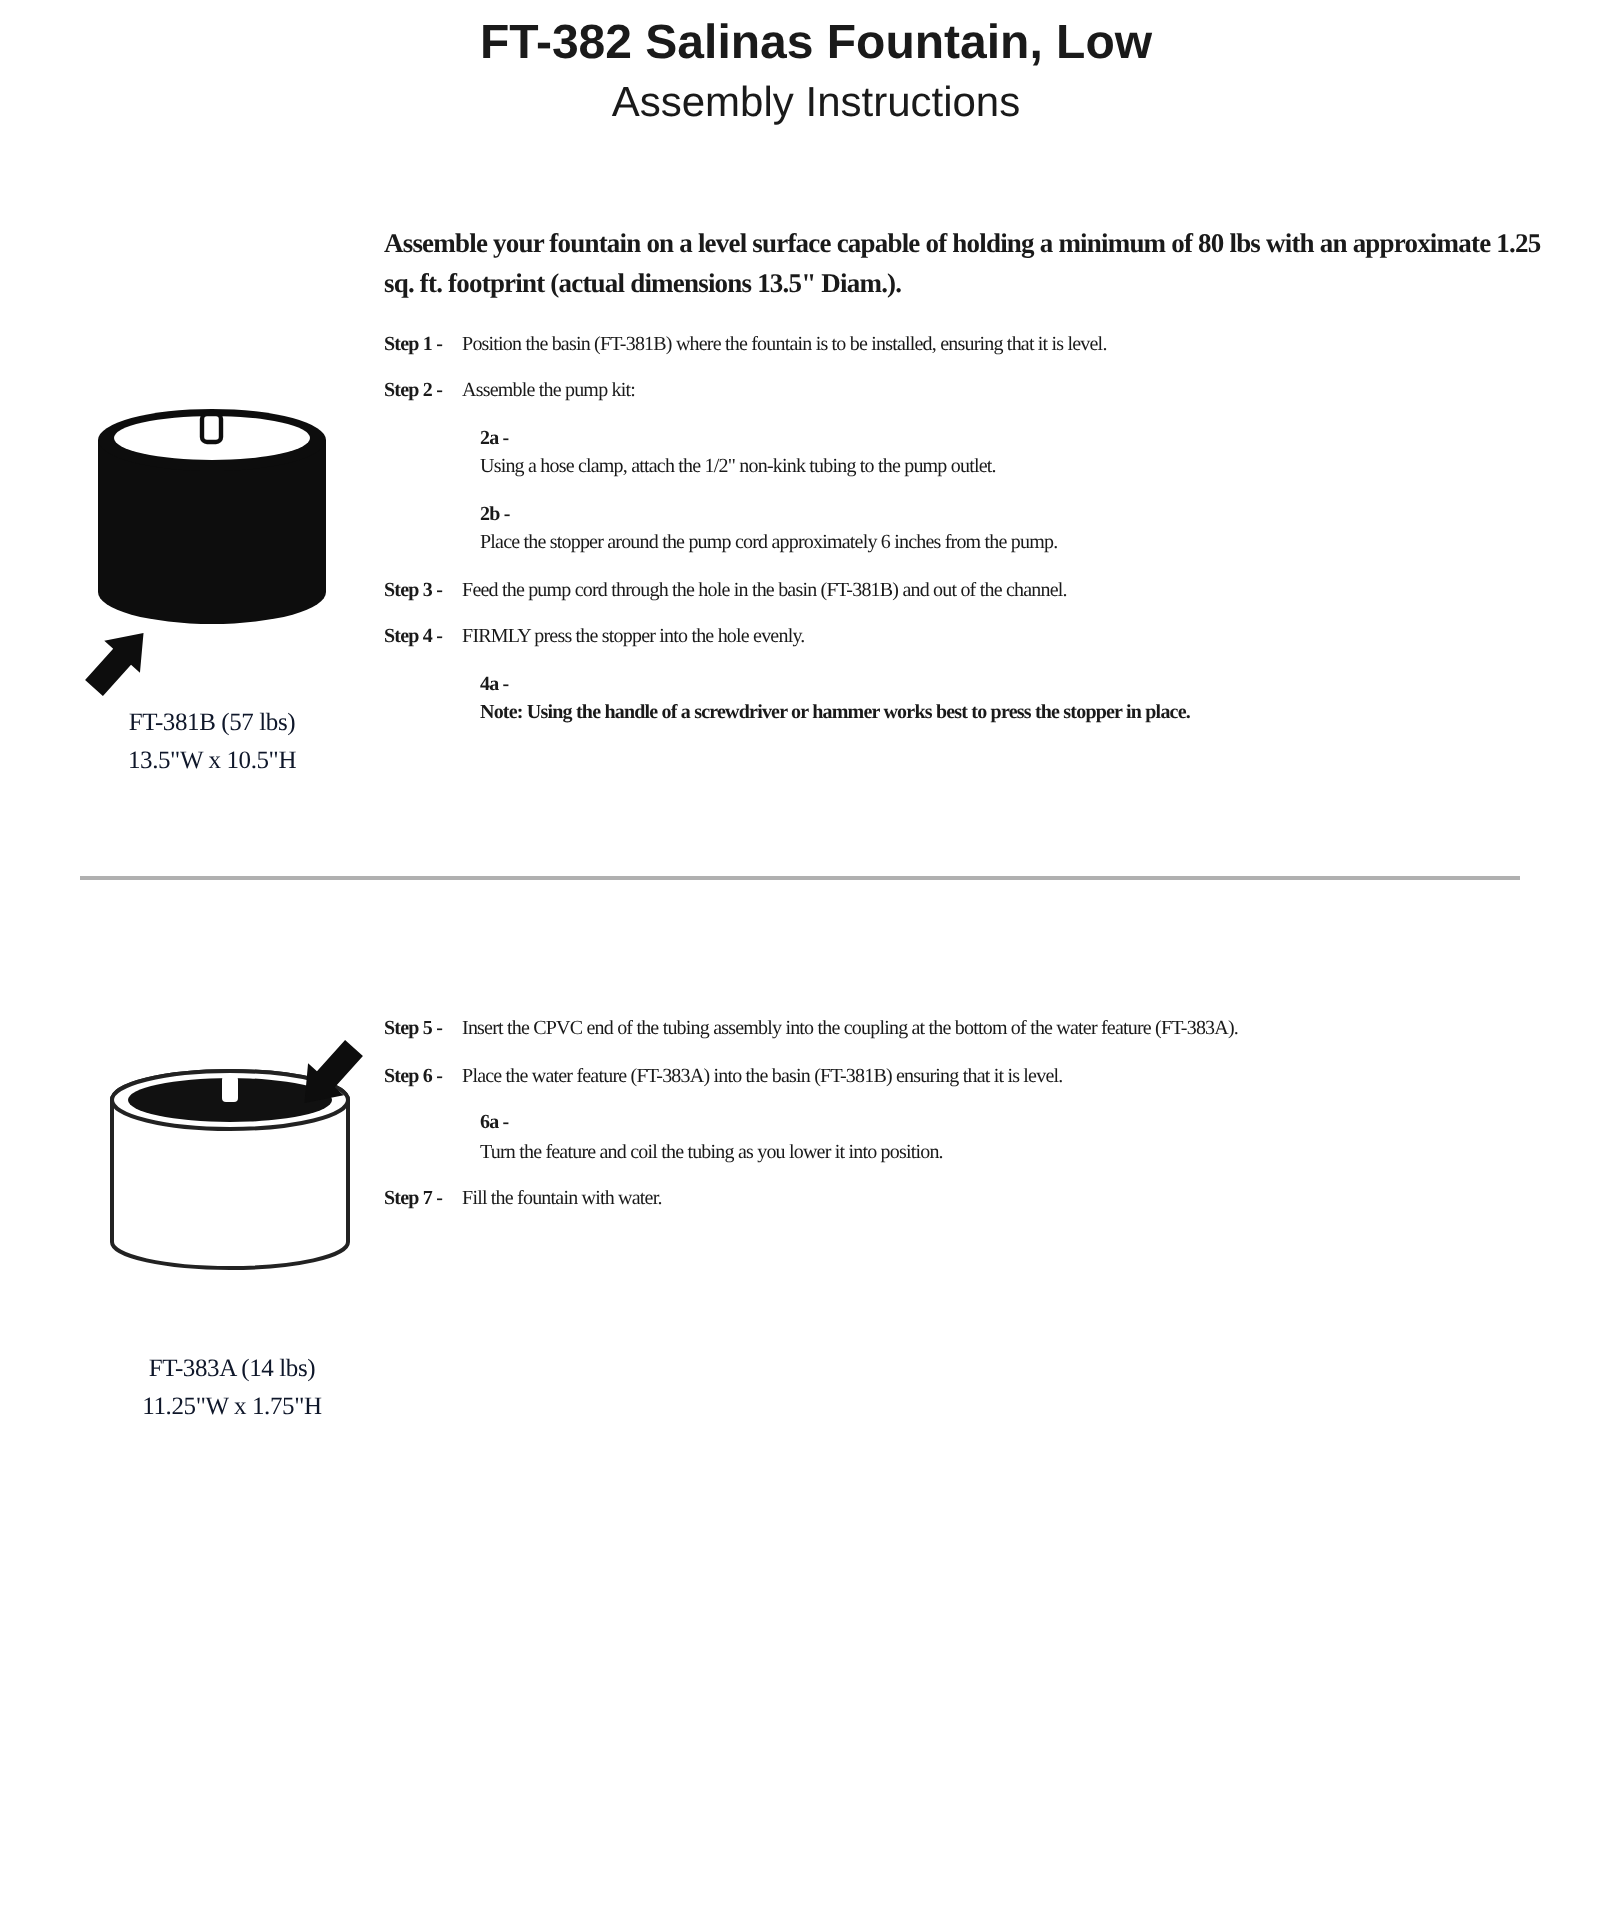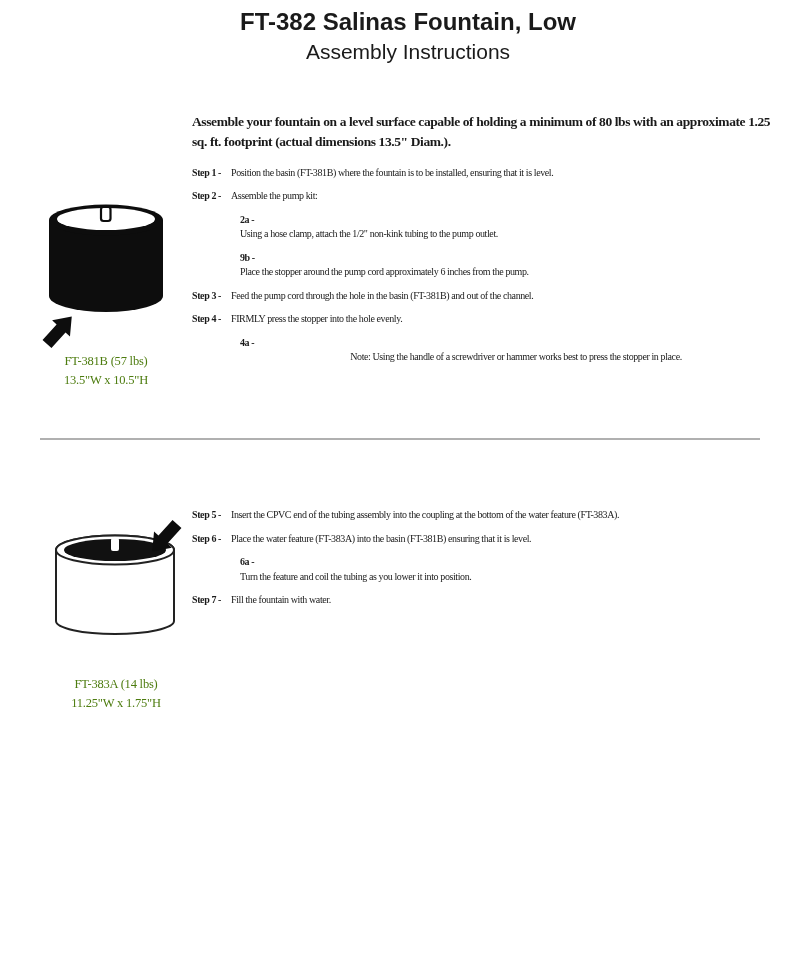--- a/index.html
+++ b/index.html
@@ -21,27 +21,27 @@
   .intro {
     font-weight:bold; font-size:13.5px; line-height:1.5;
     letter-spacing:-0.4px; margin:0 0 13px 0; width:588px;
   }
 
   .step { display:flex; margin-bottom:9px; font-size:10px;
           line-height:1.45; letter-spacing:-0.4px; }
   .step-label { font-weight:bold; white-space:pre; margin-right:10px; flex:none; }
   .step-text { flex:1; }
   .step.sub { padding-left:48px;flex-direction:column; }
-  .step.bold-note .step-text { font-weight:normal;text-align:center; }
+  .step.bold-note .step-text { font-weight:bold; }
 
   
   .figure-1 { position:absolute; left:36px; top:198px; width:140px; text-align:center; }
   .figure-2 { position:absolute; left:46px; top:518px; width:140px; text-align:center; }
   .figure-1 svg, .figure-2 svg { display:block; margin:0 auto; }
-  .caption { font-size:12.5px; line-height:1.55; letter-spacing:-0.2px; color:#4d7c0f; }
+  .caption { font-size:12.5px; line-height:1.55; letter-spacing:-0.2px; color:#0f172a; }
   .figure-1 .caption { margin-top:4px; }
   .figure-2 .caption { margin-top:22px; }
 
   
   .divider { position:absolute; top:438px; left:40px; width:720px; height:2px;
              background:#b0b0b0; }
 </style>
 </head>
 <body>
 
@@ -77,21 +77,21 @@
     </div>
     <div class="step">
       <span class="step-label">Step 2 -</span>
       <span class="step-text">Assemble the pump kit:</span>
     </div>
     <div class="step sub">
       <span class="step-label">2a -</span>
       <span class="step-text">Using a hose clamp, attach the 1/2" non-kink tubing to the pump outlet.</span>
     </div>
     <div class="step sub">
-      <span class="step-label">9b -</span>
+      <span class="step-label">2b -</span>
       <span class="step-text">Place the stopper around the pump cord approximately 6 inches from the pump.</span>
     </div>
     <div class="step">
       <span class="step-label">Step 3 -</span>
       <span class="step-text">Feed the pump cord through the hole in the basin (FT-381B) and out of the channel.</span>
     </div>
     <div class="step">
       <span class="step-label">Step 4 -</span>
       <span class="step-text">FIRMLY press the stopper into the hole evenly.</span>
     </div>

